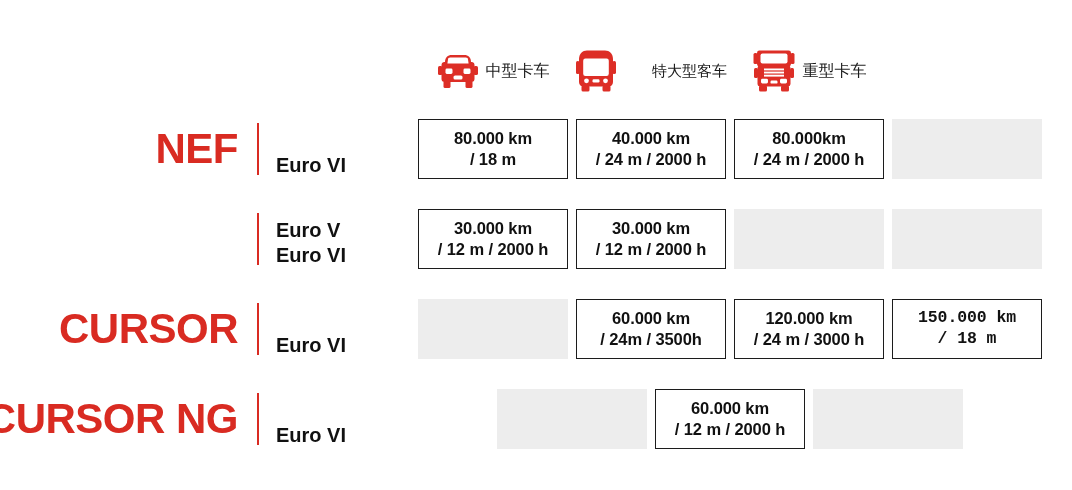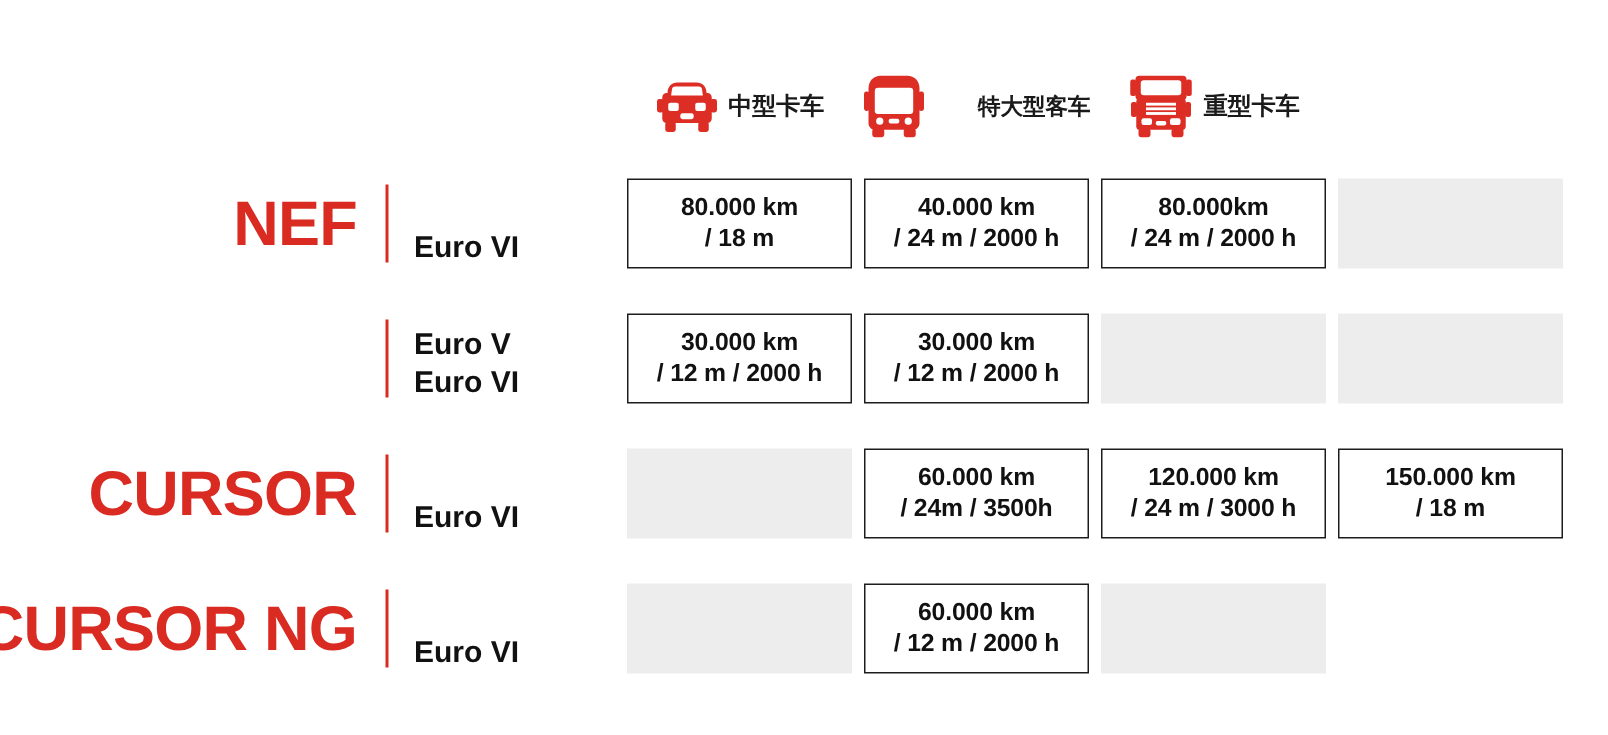--- a/index.html
+++ b/index.html
@@ -33,21 +33,21 @@
     margin-right: 8px;
     display: flex;
     align-items: center;
     justify-content: center;
     gap: 7px;
   }
   .header-cell:last-child { margin-right: 0; }
   .veh-icon { flex: 0 0 auto; display: block; }
   .header-label {
     font-size: 16px;
-    font-weight: bold;
+    font-weight: normal;
     color: #1a1a1a;
     white-space: nowrap;
     letter-spacing: 0px;
   }
   .header-label.sm { font-size: 15px; padding-left: 28px; }
 
   
   .row {
     position: absolute;
     left: 0;
@@ -91,31 +91,32 @@
     font-weight: bold;
     line-height: 1.28;
     white-space: nowrap;
   }
 
   .cells {
     position: absolute;
     left: 418px; top: 0;
     width: 624px; height: 60px;
     display: flex;
+    justify-content: center;
   }
   .cell {
     width: 150px;
     height: 60px;
     margin-right: 8px;
     display: flex;
     align-items: center;
     justify-content: center;
     text-align: center;
   }
-  .cell:last-child { margin-right: 0; }
+  .cell:last-child { margin-right: 0; font-family: Liberation Mono, monospace; }
   .cell.filled {
     background: #ffffff;
     border: 1.6px solid #1c1c1c;
   }
   .cell.empty {
     background: #ededed;
     border: none;
   }
   .cell-text {
     font-size: 16.5px;

